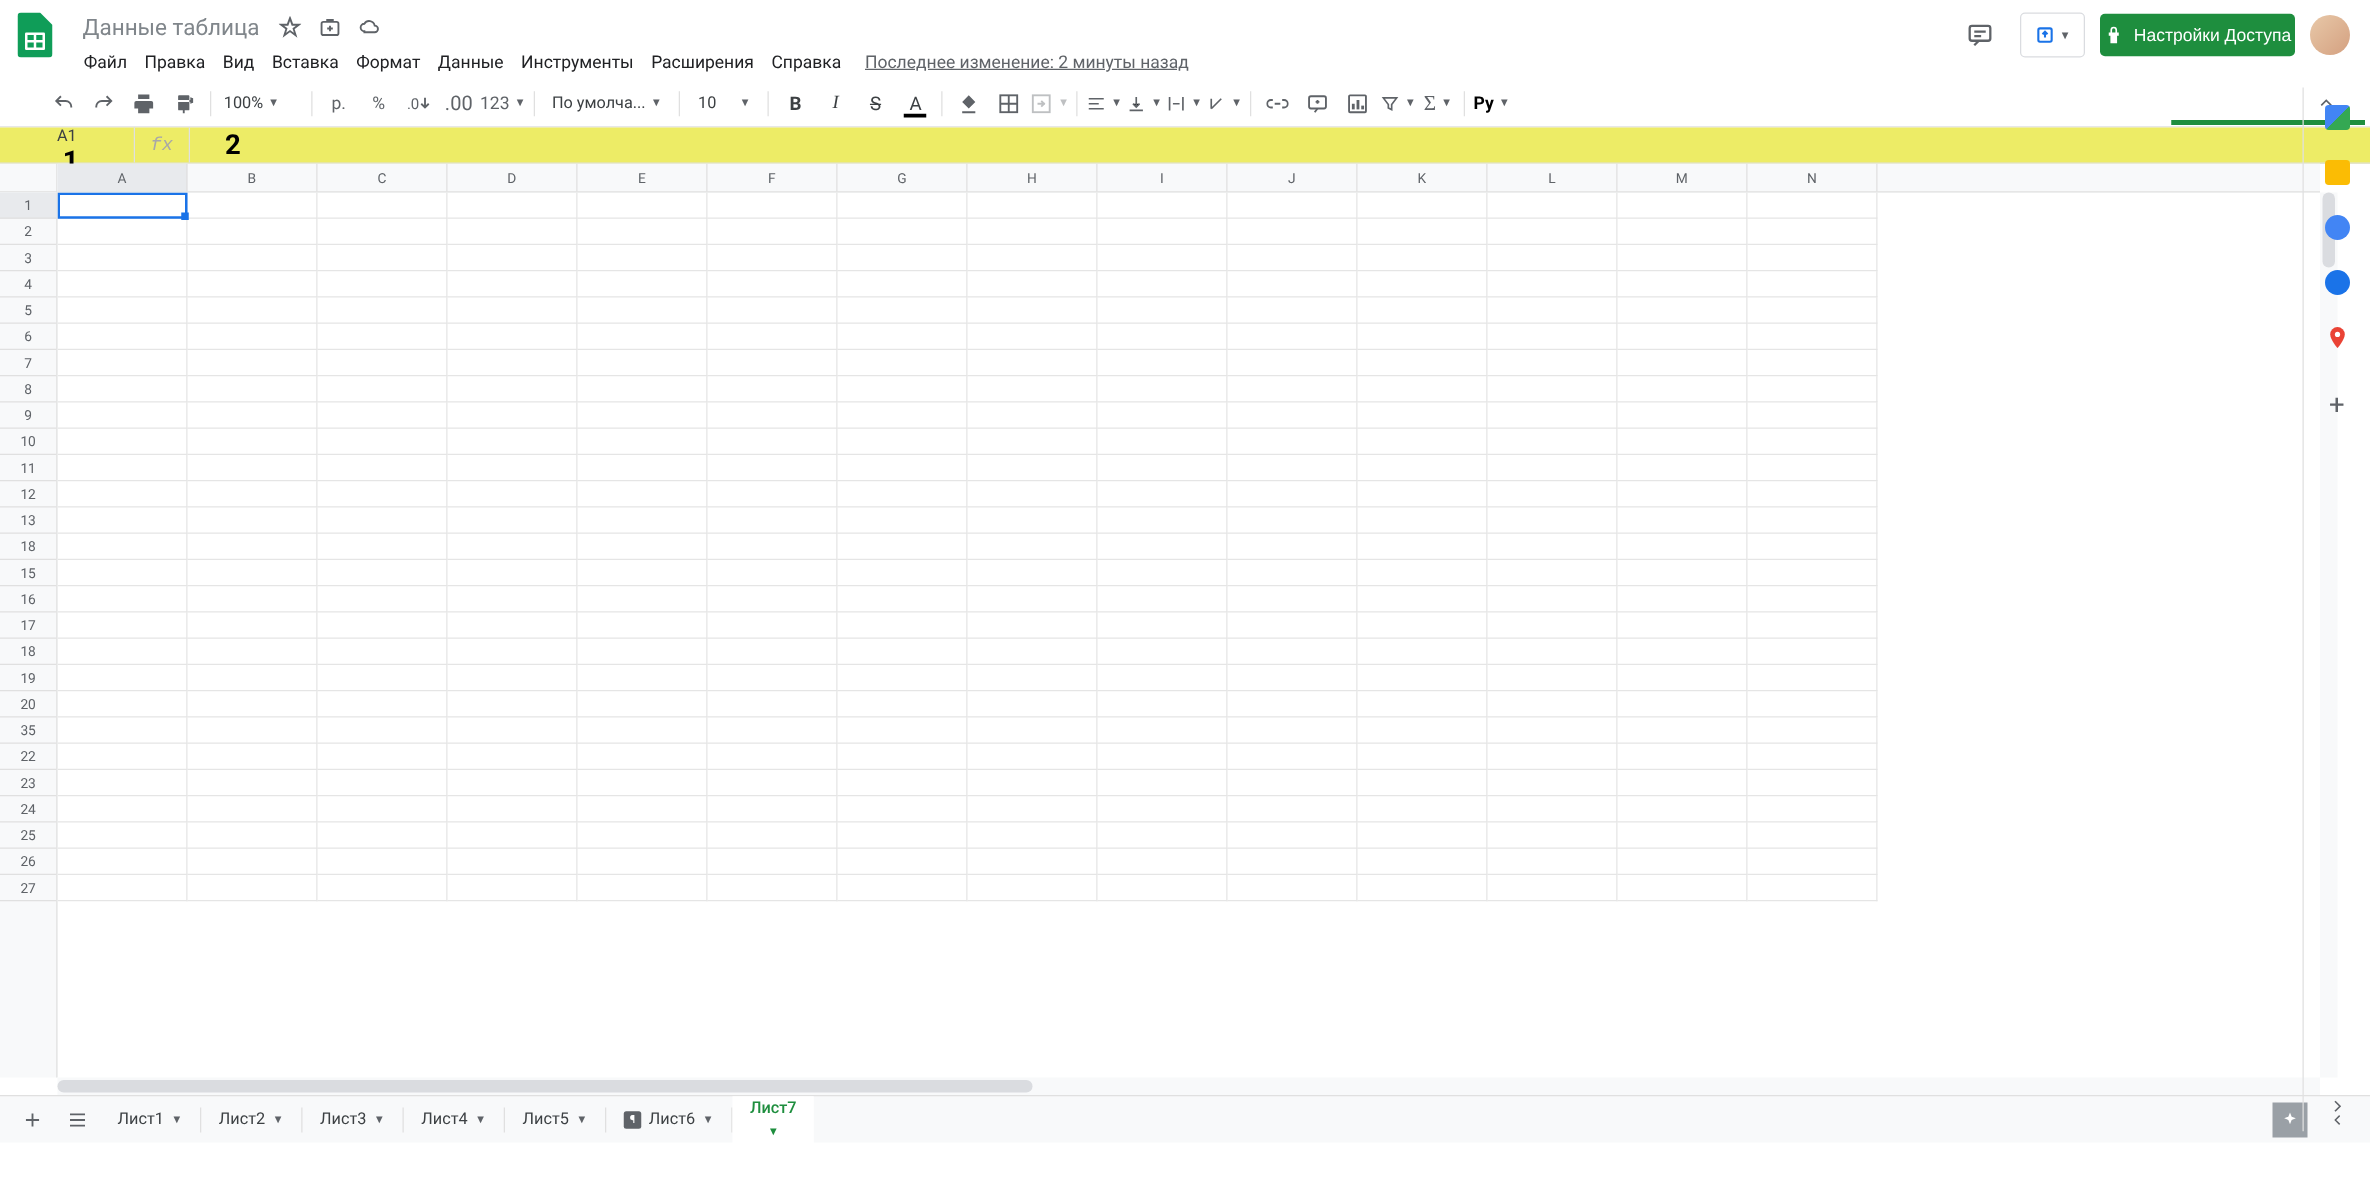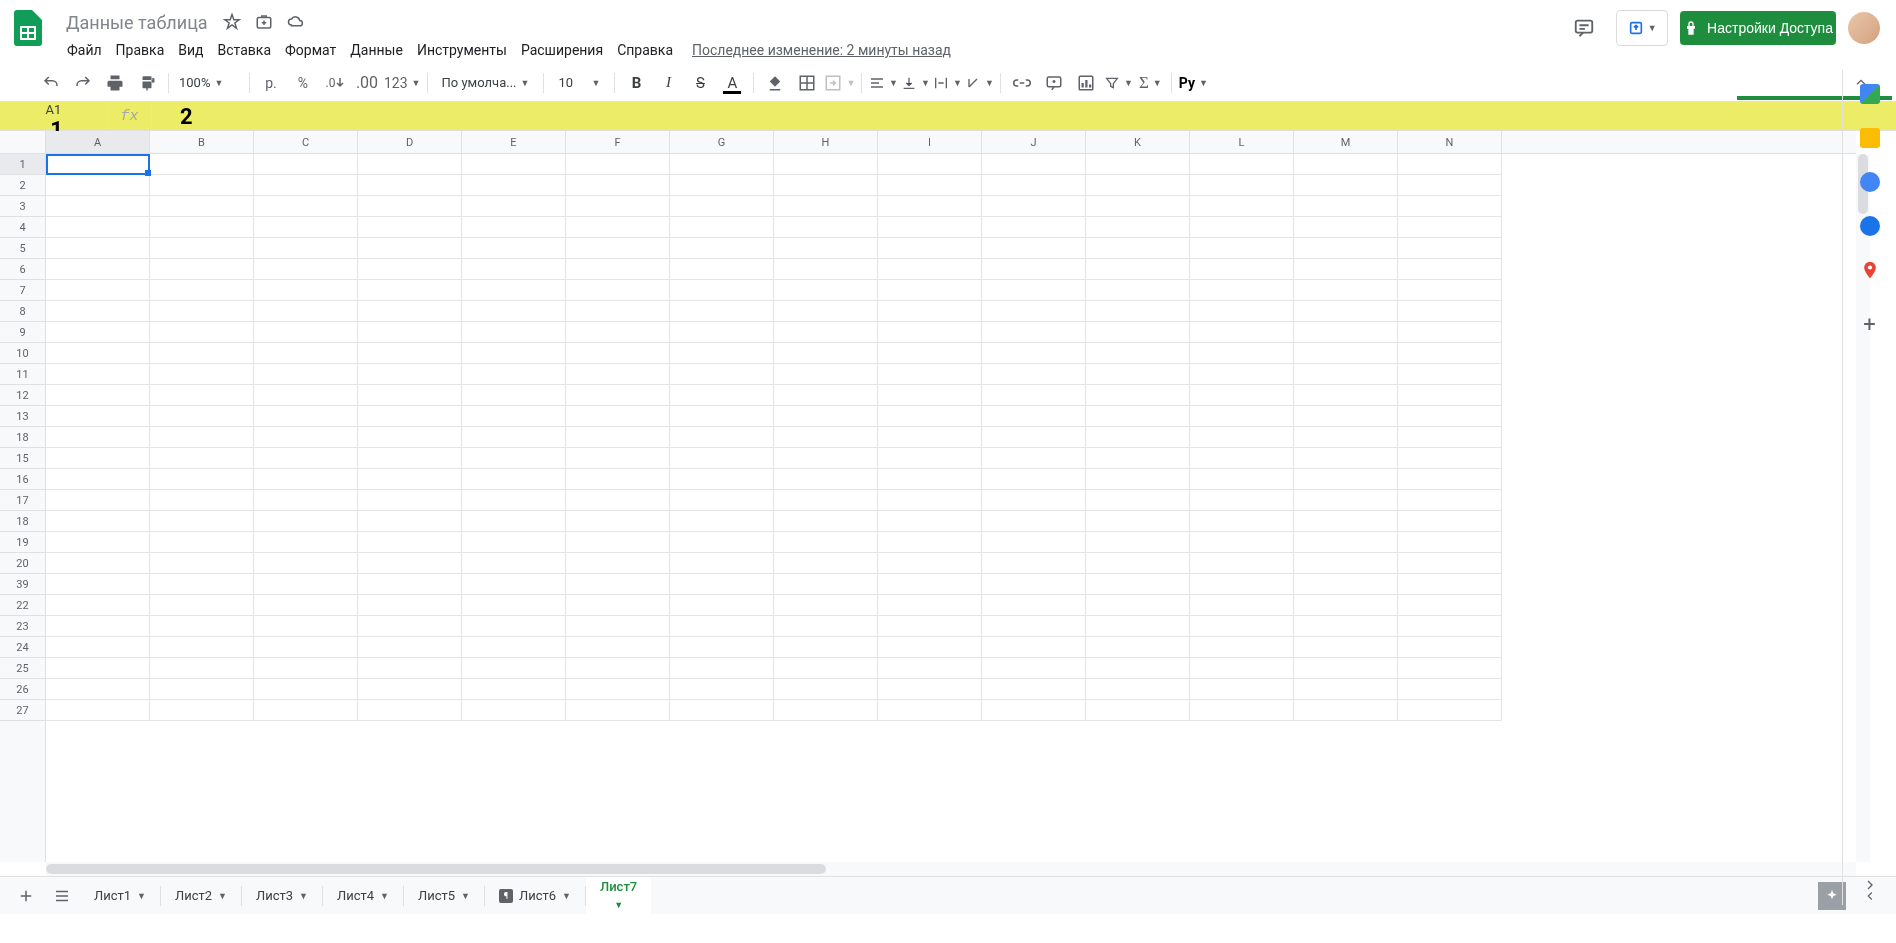--- a/index.html
+++ b/index.html
@@ -345,21 +345,21 @@
       <div class="row-h">11</div>
       <div class="row-h">12</div>
       <div class="row-h">13</div>
       <div class="row-h">18</div>
       <div class="row-h">15</div>
       <div class="row-h">16</div>
       <div class="row-h">17</div>
       <div class="row-h">18</div>
       <div class="row-h">19</div>
       <div class="row-h">20</div>
-      <div class="row-h">39</div>
+      <div class="row-h">35</div>
       <div class="row-h">22</div>
       <div class="row-h">23</div>
       <div class="row-h">24</div>
       <div class="row-h">25</div>
       <div class="row-h">26</div>
       <div class="row-h">27</div>
     </div>
   <div class="cells" id="cells">
 
   <div class="cell-row">

